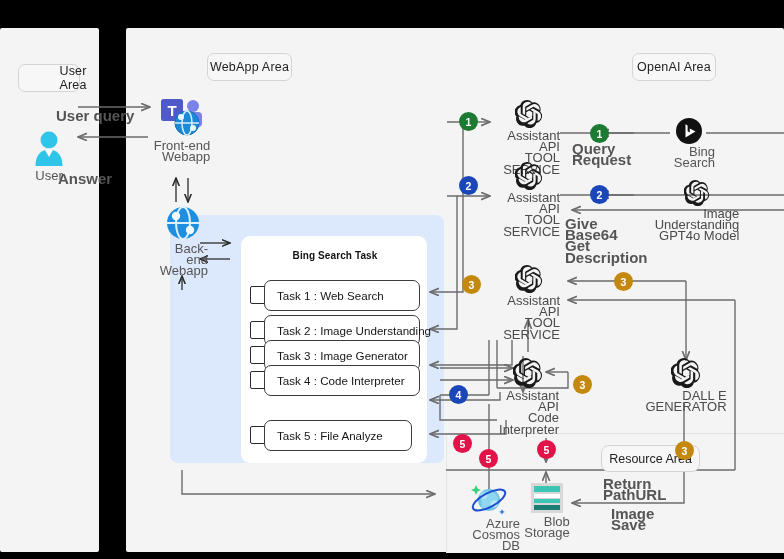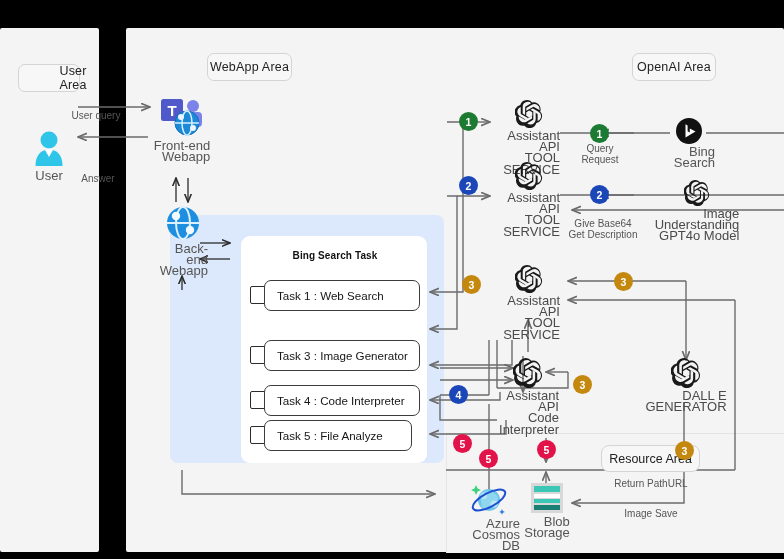--- a/index.html
+++ b/index.html
@@ -25,22 +25,22 @@
     border:1.6px solid #2b2b2b;border-radius:2px;box-sizing:border-box;}
   .taskbtn{position:absolute;left:14px;top:0;height:31px;background:#fff;border:1.4px solid #3c3c3c;
     border-radius:7px;box-sizing:border-box;display:flex;align-items:center;padding-left:12px;
     font-size:11.6px;color:#151515;white-space:nowrap;}
 
   .node{position:absolute;display:flex;flex-direction:column;align-items:center;}
   .node .cap{font-size:13px;color:#555;line-height:11.2px;text-align:right;margin-top:2px;
     white-space:pre-line;}
   .node.dark .cap{color:#4a4a4a;}
 
-  .label{position:absolute;font-size:10px;color:#555;line-height:11.2px;text-align:center;
-    white-space:pre-line;}
+  .label{position:absolute;font-size:15px;color:#555;line-height:11.2px;text-align:left;
+    white-space:pre-line;font-weight:bold;}
 
   .badge{position:absolute;width:19px;height:19px;border-radius:50%;color:#fff;font-size:10.5px;
     font-weight:bold;display:flex;align-items:center;justify-content:center;box-sizing:border-box;}
 
   .resbox{position:absolute;background:#f7f7f7;border:1px solid #d4d4d4;border-radius:8px;
     display:flex;align-items:center;justify-content:center;font-size:12.5px;color:#222;box-sizing:border-box;}
 
   svg.wires{position:absolute;left:0;top:0;width:784px;height:559px;pointer-events:none;}
   .w{stroke:#6b6b6b;stroke-width:1.4px;fill:none;}
   .wb{stroke:#2b2b2b;stroke-width:1.3px;fill:none;}
@@ -174,25 +174,29 @@
     <div class="cap">Back-end
 Webapp</div>
   </div>
 
   <div class="tasktitle" style="left:275px;top:250px;width:120px;text-align:center;">Bing Search Task</div>
 
   <div class="taskrow" style="left:250px;top:280px;width:138px;padding-left:32px;">
     <div class="tasktab"></div>
     <div class="taskbtn" style="width:156px;">Task 1 : Web Search</div>
   </div>
+  <div class="taskrow" style="left:250px;top:315px;width:170px;">
+    <div class="tasktab"></div>
+    <div class="taskbtn" style="width:156px;">Task 2 : Image Understanding</div>
+  </div>
   <div class="taskrow" style="left:250px;top:340px;width:170px;">
     <div class="tasktab"></div>
     <div class="taskbtn" style="width:156px;">Task 3 :  Image Generator</div>
   </div>
-  <div class="taskrow" style="left:250px;top:385px;width:167px;padding-left:20px;">
+  <div class="taskrow" style="left:250px;top:365px;width:167px;padding-left:20px;">
     <div class="tasktab"></div>
     <div class="taskbtn" style="width:156px;">Task 4 : Code Interpreter</div>
   </div>
   <div class="taskrow" style="left:250px;top:420px;width:170px;">
     <div class="tasktab"></div>
     <div class="taskbtn" style="width:148px;">Task 5 : File Analyze</div>
   </div>
 
   <div class="node dark" style="left:498px;top:100px;width:62px;">
     <svg width="28" height="28" viewBox="0 0 24 24">

